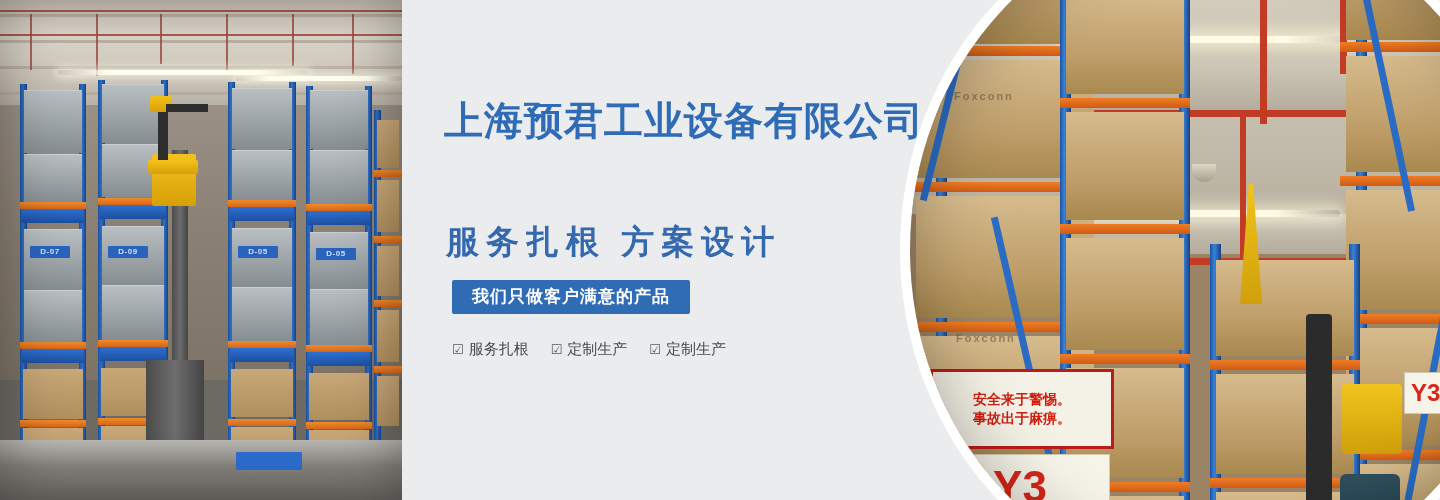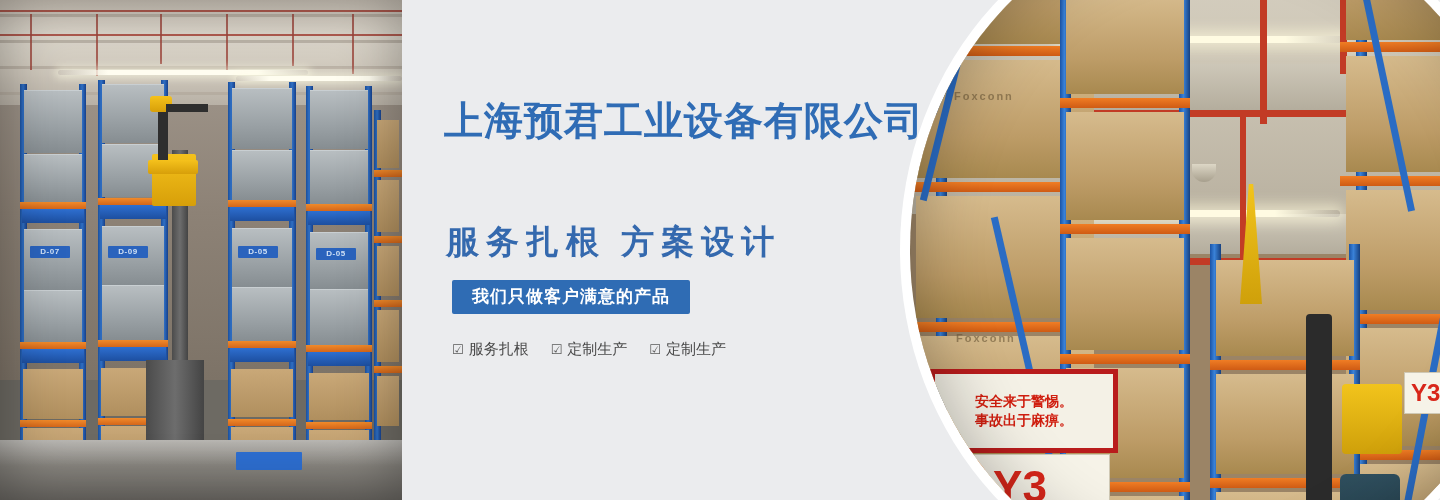--- a/index.html
+++ b/index.html
@@ -81,21 +81,21 @@
   .rrk{position:absolute;}
   .rrk .rupr{position:absolute;top:0;bottom:0;width:11px;
     background:linear-gradient(90deg,#1a53a6,#3a82d8 40%,#16407f);}
   .rrk .rbeam{position:absolute;left:0;right:0;height:10px;
     background:linear-gradient(180deg,#f07d24,#cf5b14);}
   .rrk .rbox{position:absolute;left:6px;right:6px;
     background:linear-gradient(180deg,#d6bb8d,#bd9c67 65%,#a8894f);}
   .brace{position:absolute;width:7px;background:#2a6cc4;transform-origin:center;}
   .fox{position:absolute;color:#6e5a3a;font-size:11px;letter-spacing:2px;font-weight:700;opacity:.62;
     font-family:"Liberation Sans",sans-serif;}
-  .safety-sign{position:absolute;background:#f4f1e6;border:5px solid #b91c1c;
+  .safety-sign{position:absolute;background:#f4f1e6;border:3px solid #b91c1c;
     display:flex;flex-direction:column;justify-content:center;align-items:center;
     color:#d01f10;font-weight:700;line-height:1.35;}
   .y3-sign{position:absolute;background:#f6f3e8;border:1px solid #cfc8b4;color:#d8261a;
     font-weight:700;display:flex;align-items:center;justify-content:center;
     font-family:"Liberation Sans",sans-serif;}
   .rp-floorman{position:absolute;background:linear-gradient(180deg,#2f4f5e,#1d333e);border-radius:6px 6px 0 0;}
   .rp-fork{position:absolute;background:linear-gradient(180deg,#f2c41c,#cfa00a);}
   .rp-dark{position:absolute;background:#2b2b2b;}
   .rp-vig{position:absolute;inset:0;border-radius:50%;box-shadow:inset 0 0 70px rgba(0,0,0,.3);}
   .edge-sign{position:absolute;background:#f6f3e8;border:1px solid #cfc8b4;color:#d8261a;

